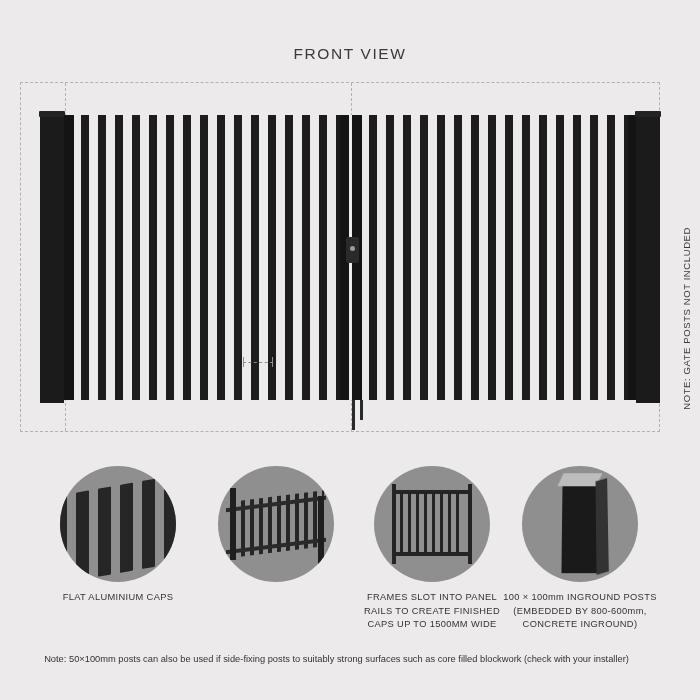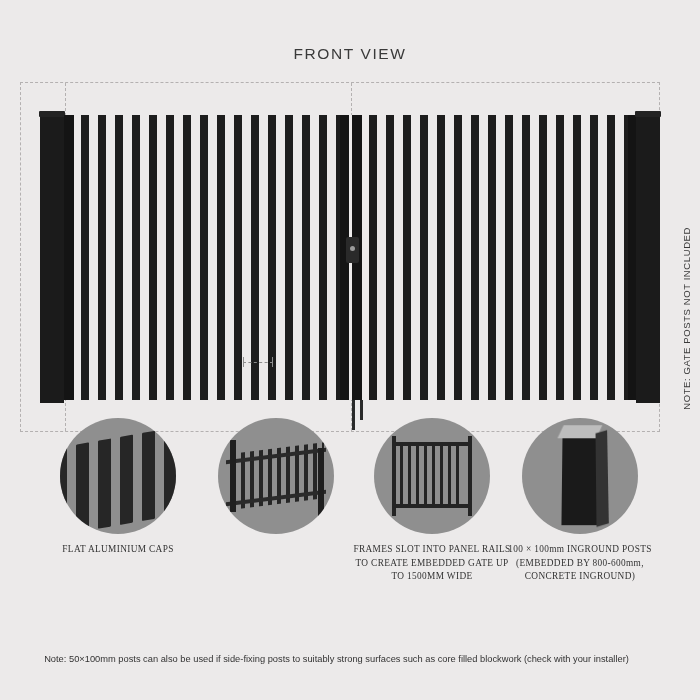--- a/index.html
+++ b/index.html
@@ -175,25 +175,24 @@
     letter-spacing: 0.6px;
     color: #3a3a3a;
     writing-mode: vertical-rl;
     transform: rotate(180deg);
     white-space: nowrap;
   }
 
   
   .details {
     position: absolute;
-    top: 418px;
+    top: 466px;
     left: 0;
     width: 700px;
     height: 210px;
-    font-family: Liberation Serif, serif;
   }
   .detail {
     position: absolute;
     width: 160px;
     text-align: center;
   }
   .detail.d0 { left: 38px; }
   .detail.d1 { left: 196px; }
   .detail.d2 { left: 352px; }
   .detail.d3 { left: 500px; }
@@ -384,21 +383,21 @@
   </div>
 
   <div class="detail d2">
     <div class="circle">
       <div class="frame-art"></div>
       <div class="frame-bar" style="left:18px; top:18px; width:4px; height:80px;"></div>
       <div class="frame-bar" style="left:94px; top:18px; width:4px; height:80px;"></div>
       <div class="frame-bar" style="left:18px; top:24px; width:80px; height:4px;"></div>
       <div class="frame-bar" style="left:18px; top:86px; width:80px; height:4px;"></div>
     </div>
-    <div class="detail-caption">FRAMES SLOT INTO PANEL RAILS TO CREATE EMBEDDED GATE UP TO 1500MM WIDE</div>
+    <div class="detail-caption">FRAMES SLOT INTO PANEL RAILS TO CREATE FINISHED CAPS UP TO 1500MM WIDE</div>
   </div>
 
   <div class="detail d3">
     <div class="circle">
       <div class="post-art">
         <div class="top"></div>
         <div class="side"></div>
       </div>
     </div>
     <div class="detail-caption">100 × 100mm INGROUND POSTS (EMBEDDED BY 800-600mm, CONCRETE INGROUND)</div>

